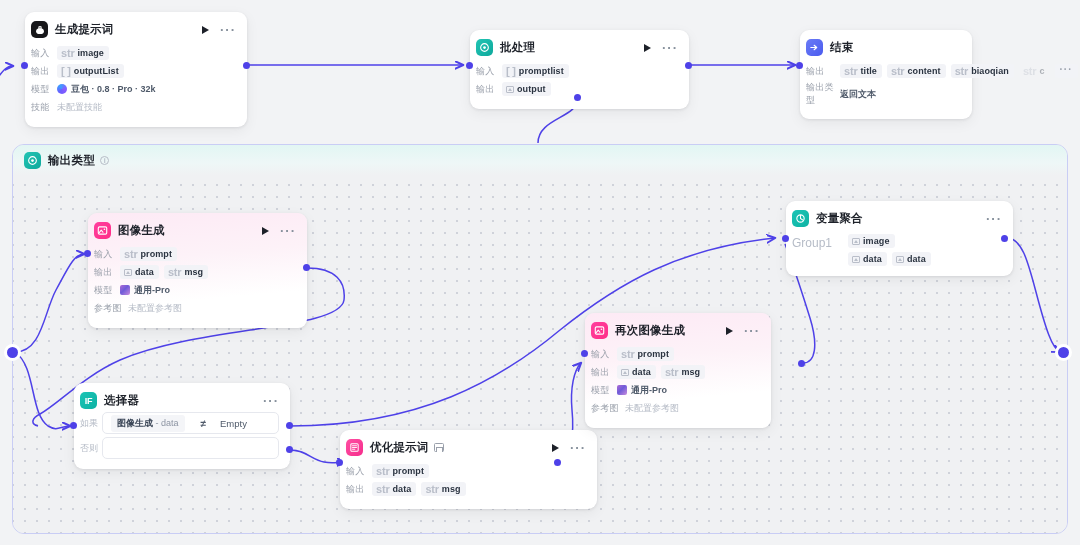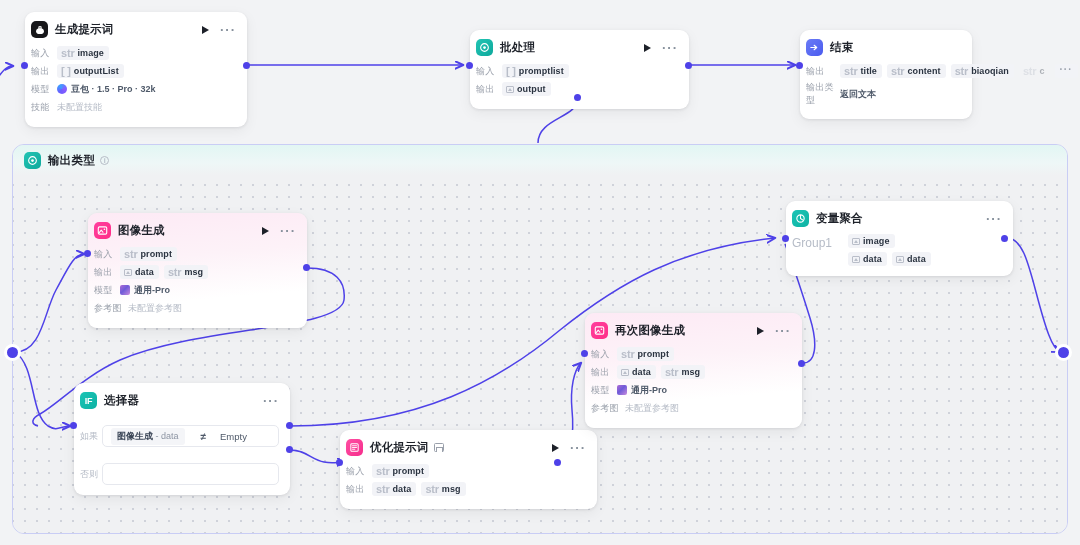--- a/index.html
+++ b/index.html
@@ -172,21 +172,21 @@
     position: absolute; width: 7px; height: 7px;
     border-radius: 50%; background: #4e41e8;
     z-index: 12;
   }
   .port.big {
     width: 11px; height: 11px;
     box-shadow: 0 0 0 3px #fff;
   }
 
   
-  .sel-row { display: flex; align-items: center; margin-top: 16px; }
+  .sel-row { display: flex; align-items: center; margin-top: 3px; }
   .sel-key {
     font-size: 9px; color: #b6bcc7; width: 22px; flex: none;
   }
   .cond-box {
     flex: 1; height: 22px;
     border: 1px solid #e6e8ee; border-radius: 5px;
     background: #fff; display: flex; align-items: center;
     padding: 0 8px;
   }
   .cond-left {
@@ -293,21 +293,21 @@
     <div class="row">
       <span class="row-label">输出</span>
       <span class="tag">
         <span class="tag-type arr"></span>
         <span class="tag-name">outputList</span>
       </span>
     </div>
     <div class="row">
       <span class="row-label">模型</span>
       <span class="model-icon"></span>
-      <span class="plain-val">豆包 · 1.5 · Pro · 32k</span>
+      <span class="plain-val">豆包 · 0.8 · Pro · 32k</span>
     </div>
     <div class="row">
       <span class="row-label">技能</span>
       <span class="plain-val muted">未配置技能</span>
     </div>
   </div>
   <div class="port" style="left:21px; top:62px;"></div>
   <div class="port" style="left:243px; top:62px;"></div>
 
   <div class="node" style="left:470px; top:30px; width:219px;">
@@ -478,21 +478,21 @@
       </span>
       <span class="tag">
         <span class="tag-type">str</span>
         <span class="tag-name">msg</span>
       </span>
     </div>
   </div>
   <div class="port" style="left:336px; top:459px;"></div>
   <div class="port" style="left:554px; top:459px;"></div>
 
-  <div class="node pink" style="left:585px; top:313px; width:217px;">
+  <div class="node pink" style="left:585px; top:313px; width:186px;">
     <div class="node-head">
       <span class="nicon ic-img">
         <svg width="11" height="11" viewBox="0 0 12 12">
             <rect x="1.4" y="2" width="9.2" height="8" rx="1.4" fill="none" stroke="#fff" stroke-width="1.2"></rect>
             <path d="M2.2 8.6L4.6 5.6 6.6 8" fill="none" stroke="#fff" stroke-width="1.1" stroke-linecap="round" stroke-linejoin="round"></path>
             <circle cx="8.1" cy="4.6" r=".9" fill="#fff"></circle>
           </svg>
       </span>
       <span class="node-title">再次图像生成</span>
       <span class="head-spacer"></span>

